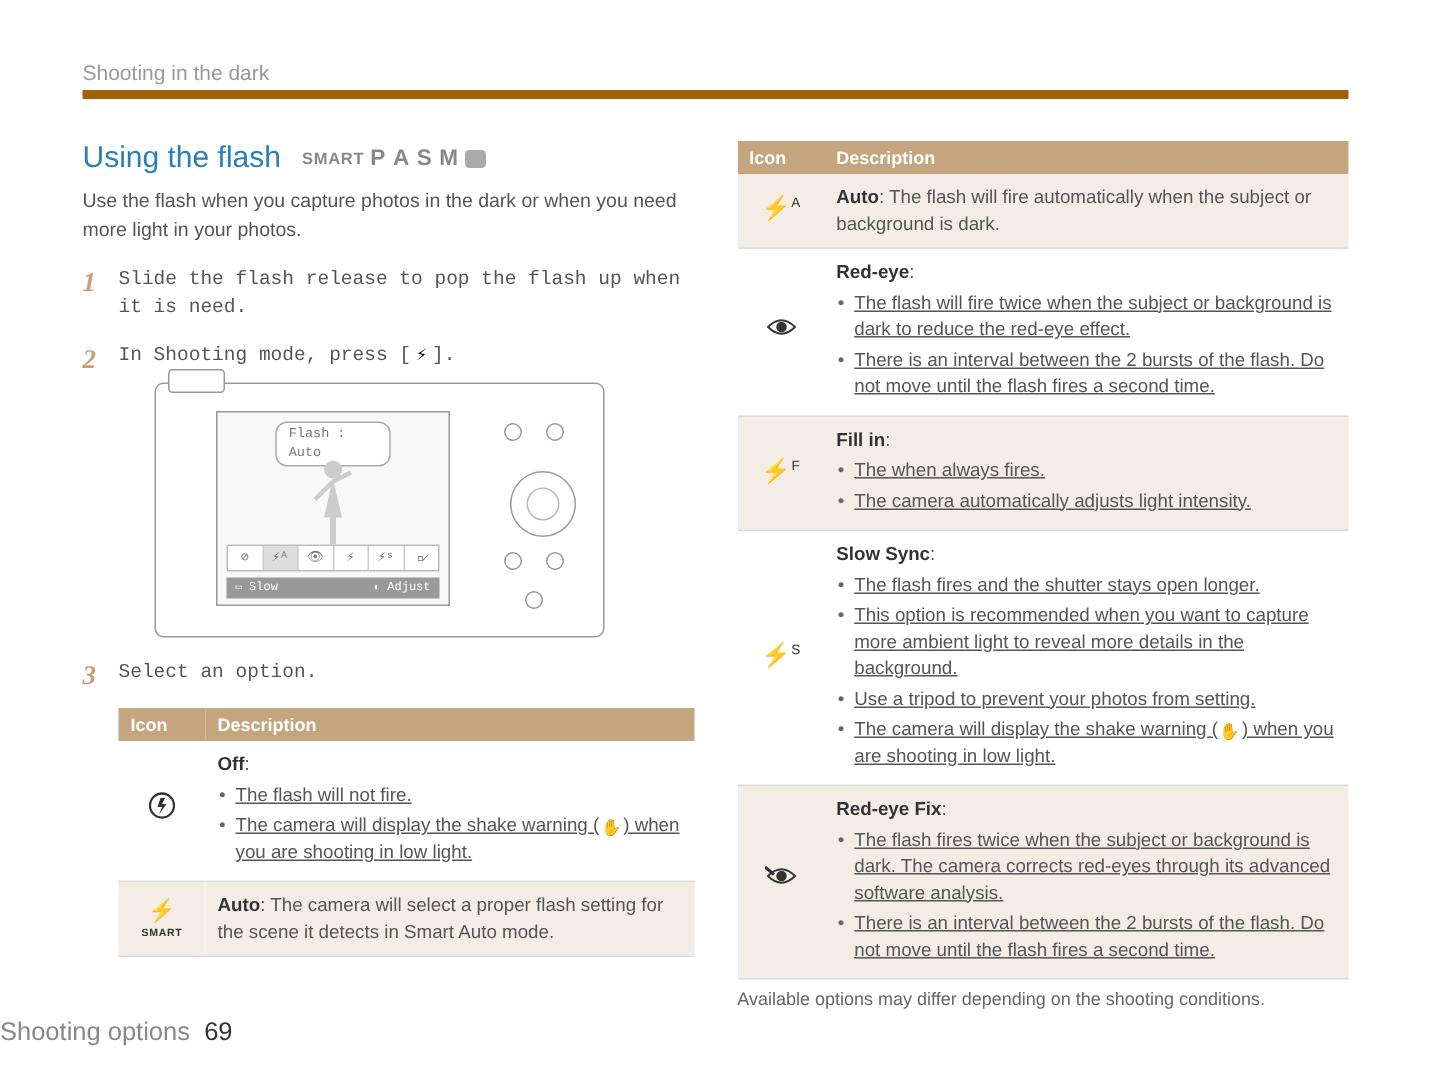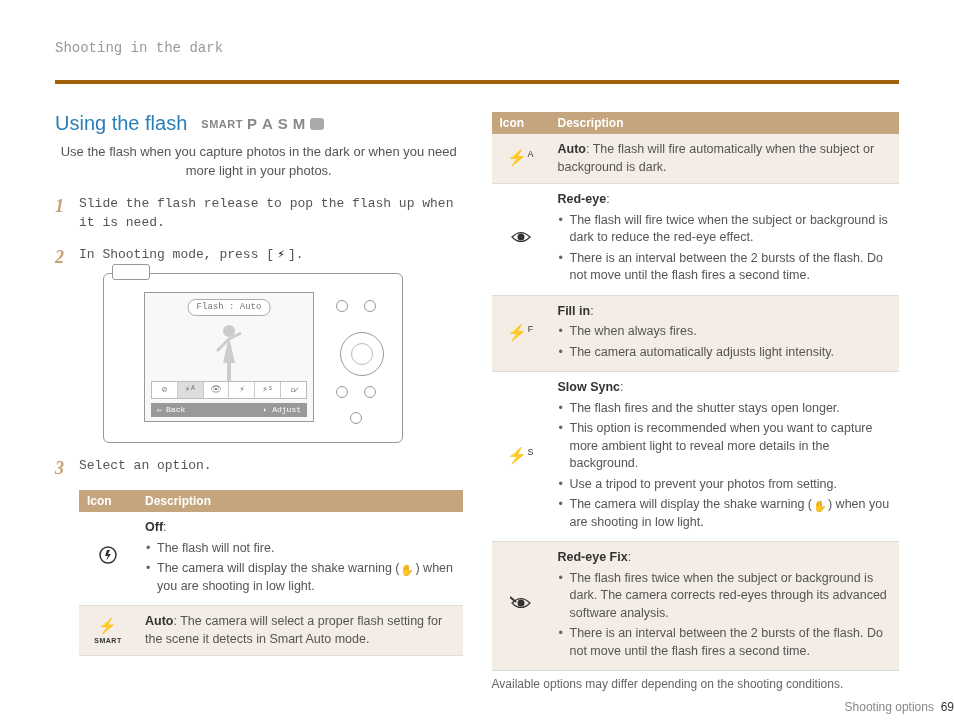--- a/index.html
+++ b/index.html
@@ -9,24 +9,23 @@
     color: #555;
     background: #fff;
     width: 954px;
     height: 720px;
     position: relative;
     padding: 40px 55px 30px 55px;
   }
   .breadcrumb {
     color: #999;
     font-size: 14px;
-    border-bottom: 4px solid #a16207;
-    padding-bottom: 24px;
+    border-bottom: 6px solid #a16207;
+    padding-bottom: 4px;
     margin-bottom: 28px;
-    font-family: Liberation Mono, monospace;
   }
   .columns {
     display: flex;
     gap: 29px;
   }
   .col { flex: 1; }
   .heading-row {
     display: flex;
     align-items: center;
     gap: 14px;
@@ -43,21 +42,21 @@
     gap: 4px;
     color: #888;
     font-weight: bold;
     letter-spacing: 1px;
   }
   .mode-badges .smart { font-size: 11px; letter-spacing: 0.5px; }
   .mode-badges .ml { font-size: 15px; }
   .mode-badges .star-icn {
     display:inline-block; width:14px; height:12px; background:#aaa; border-radius:3px; position:relative;
   }
-  .intro { margin-bottom: 14px; line-height: 1.45; text-align: center; }
+  .intro { margin-bottom: 14px; line-height: 1.45; }
   ol.steps { list-style: none; counter-reset: step; }
   ol.steps > li {
     position: relative;
     padding-left: 24px;
     margin-bottom: 14px;
     line-height: 1.45;
     font-family: Liberation Mono, monospace;
   }
   ol.steps > li::before {
     counter-increment: step;
@@ -79,21 +78,21 @@
   .camera-illus {
     margin: 8px 0 14px 24px;
     border: 1px solid #999;
     width: 300px; height: 170px;
     border-radius: 6px;
     position: relative;
     background: #fff;
   }
   .camera-illus .viewfinder { position:absolute; top:-10px; left:8px; width:38px; height:16px; border:1px solid #999; border-radius:3px; background:#fff;}
   .camera-illus .screen {
-    position:absolute; top:18px; left:40px; width:170px; height:130px;
+    position:absolute; top:18px; left:40px; width:156px; height:130px;
     border:1px solid #999; background:#f8f8f8;
   }
   .camera-illus .screen .flashlabel {
     position:absolute; top:6px; left:50%; transform:translateX(-50%);
     font-size:9px; color:#777; border:1px solid #aaa; border-radius:8px;
     padding:1px 8px; background:#fff;
   }
   .camera-illus .screen .person {
     position:absolute; left:50%; top:30px; transform:translateX(-50%);
     width:40px; height:60px;
@@ -142,30 +141,30 @@
   table.icon-table tr.alt td { background: #f3ede5; }
   table.icon-table td.iconcell {
     text-align: center;
     font-size: 16px;
     color: #333;
     vertical-align: middle;
   }
   .smart-sub { display:block; font-size:7px; letter-spacing:0.5px; font-weight:bold; color:#333; margin-top:-2px;}
   .desc b { color: #333; font-weight: bold; }
   .desc ul { list-style: none; padding: 0; margin-top:3px;}
-  .desc ul li { position:relative; padding-left:12px; margin-bottom:3px;}
+  .desc ul li { position:relative; padding-left:12px; margin-bottom:3px;text-decoration:underline;}
   .desc ul li::before { content:"•"; position:absolute; left:1px; color:#666;}
   .shake-icn {
     display:inline-block; width:16px; height:12px; vertical-align:middle;
     font-size:11px; text-align:center;
   }
   .footnote { font-size:12px; color:#666; margin-top:6px;}
   .footer {
-    position:absolute; bottom:6px; left:0; right:0;
-    text-align:right; font-size:12px; color:#888;
+    position:absolute; bottom:22px; left:0; right:0;
+    text-align:left; font-size:17px; color:#888;
   }
   .footer .pgnum { color:#333; }
 </style>
 </head>
 <body>
 
 <div class="breadcrumb">Shooting in the dark</div>
 
 <div class="columns">
 
@@ -200,21 +199,21 @@
             </svg>
             <div class="iconbar">
               <span>⊘</span>
               <span style="background:#ddd">⚡ᴬ</span>
               <span>👁</span>
               <span>⚡</span>
               <span>⚡ˢ</span>
               <span>👁̷</span>
             </div>
             <div class="bottombar">
-              <span><span style="font-size:7px">▭</span> <span>Back</span></span>
+              <span><span style="font-size:7px">▭</span> <span>Slow</span></span>
               <span><span style="font-size:7px">◐</span> <span>Adjust</span></span>
             </div>
           </div>
           <div class="dial"></div>
           <div class="btn b1"></div>
             <div class="btn b2"></div>
           <div class="btn b3"></div>
             <div class="btn b4"></div>
             <div class="btn b5"></div>
         </div>

